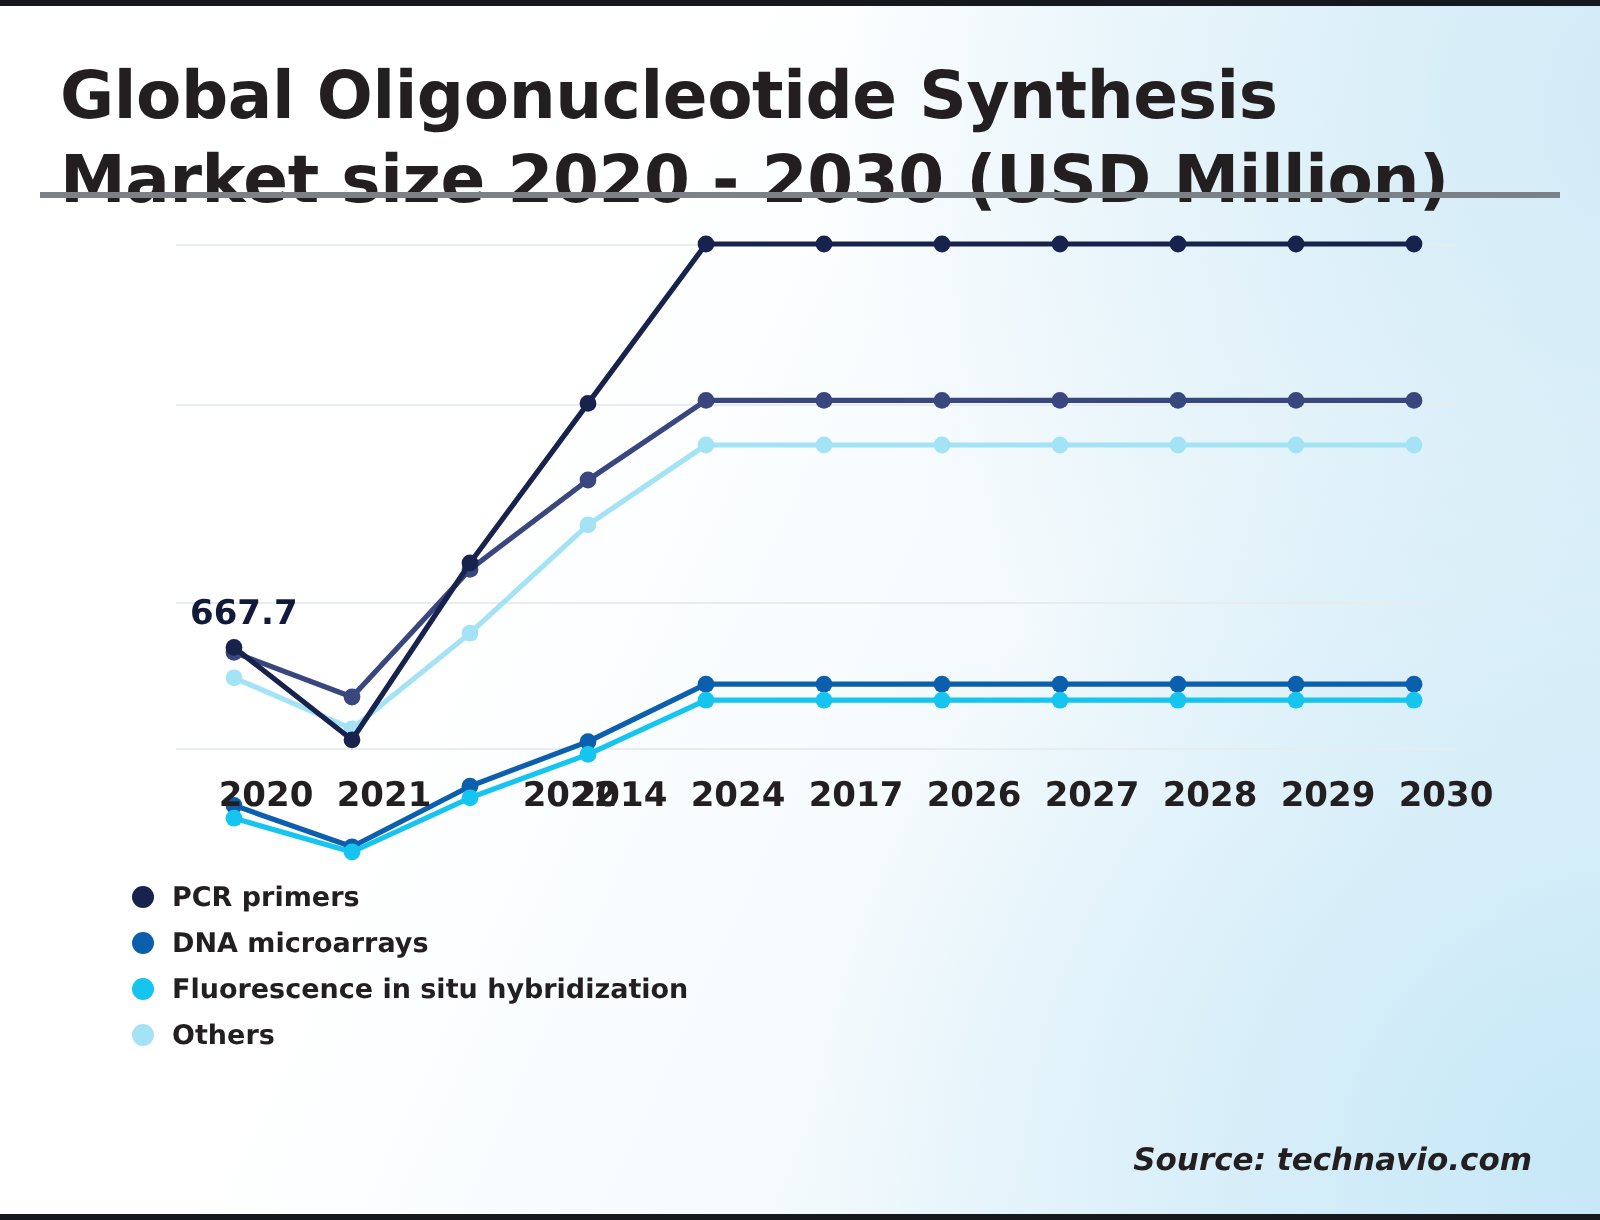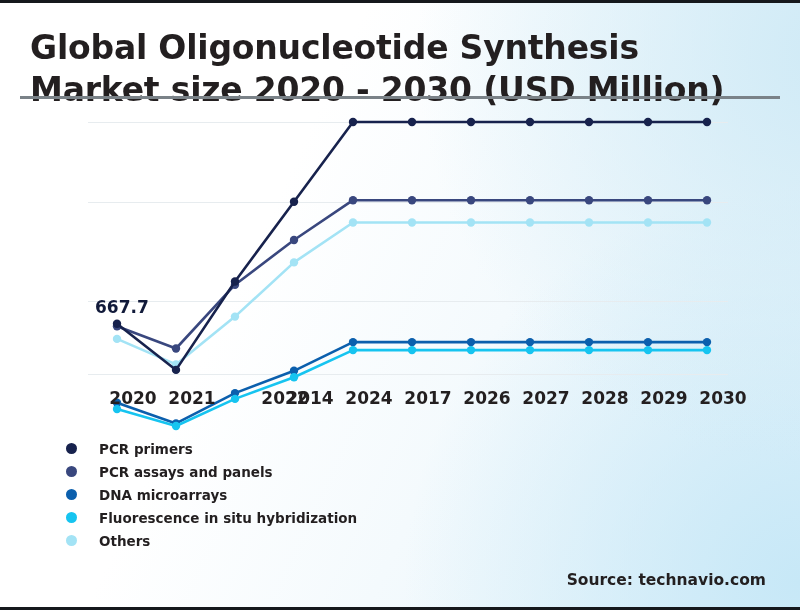--- a/index.html
+++ b/index.html
@@ -54,34 +54,34 @@
   #datalabel{
     position:absolute;
     font-size:17px;font-weight:bold;color:#111a3a;white-space:nowrap;
   }
 
   
   #legend{
     position:absolute;left:66px;top:434px;
   }
   .legend-row{
-    display:flex;align-items:center;height:23px;gap:13px;
+    display:flex;align-items:center;height:23px;
   }
   .legend-dot{
     width:11px;height:11px;border-radius:50%;
     margin-right:9px;flex:0 0 auto;
   }
   .legend-label{
     font-size:13.5px;font-weight:bold;color:#231f20;white-space:nowrap;
   }
 
   
   #source{
     position:absolute;right:34px;bottom:18px;
-    font-size:15.5px;font-weight:600;color:#231f20;white-space:nowrap;
+    font-size:15.5px;font-weight:600;color:#231f20;white-space:nowrap;font-style:italic;
   }
 </style>
 </head>
 <body>
 
 <div id="card">
 
   <div id="title">Global Oligonucleotide Synthesis Market size 2020 - 2030 (USD Million)</div>
   <div id="title-rule"></div>
 
@@ -177,24 +177,20 @@
       <div class="xtick" style="left: 560px;">2029</div>
       <div class="xtick" style="left: 619px; text-align: right;">2030</div>
     </div>
 
   <div id="legend">
       <div class="legend-row">
         <span class="legend-dot" style="background: rgb(23, 34, 77);"></span>
         <span class="legend-label">PCR primers</span>
       </div>
       <div class="legend-row">
-        <span class="legend-dot" style="background: rgb(57, 71, 126);"></span>
-        <span class="legend-label">PCR assays and panels</span>
-      </div>
-      <div class="legend-row">
         <span class="legend-dot" style="background: rgb(11, 95, 173);"></span>
         <span class="legend-label">DNA microarrays</span>
       </div>
       <div class="legend-row">
         <span class="legend-dot" style="background: rgb(22, 196, 240);"></span>
         <span class="legend-label">Fluorescence in situ hybridization</span>
       </div>
       <div class="legend-row">
         <span class="legend-dot" style="background: rgb(163, 227, 245);"></span>
         <span class="legend-label">Others</span>

